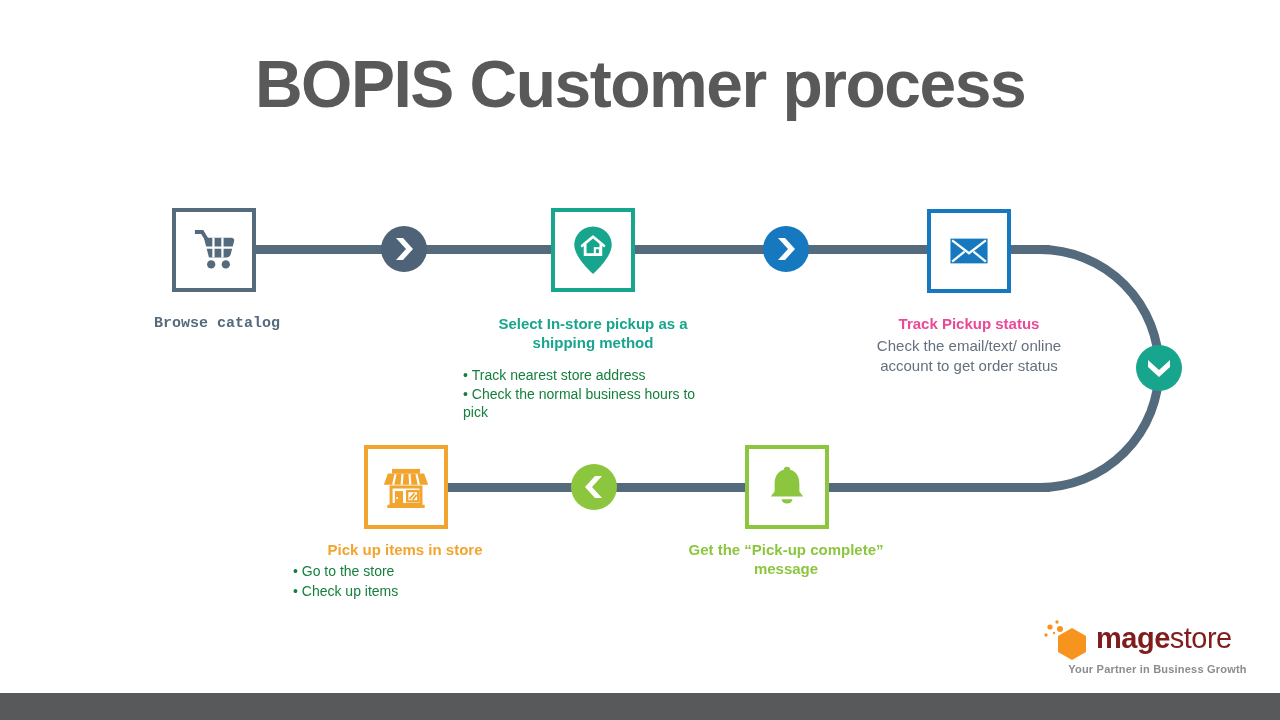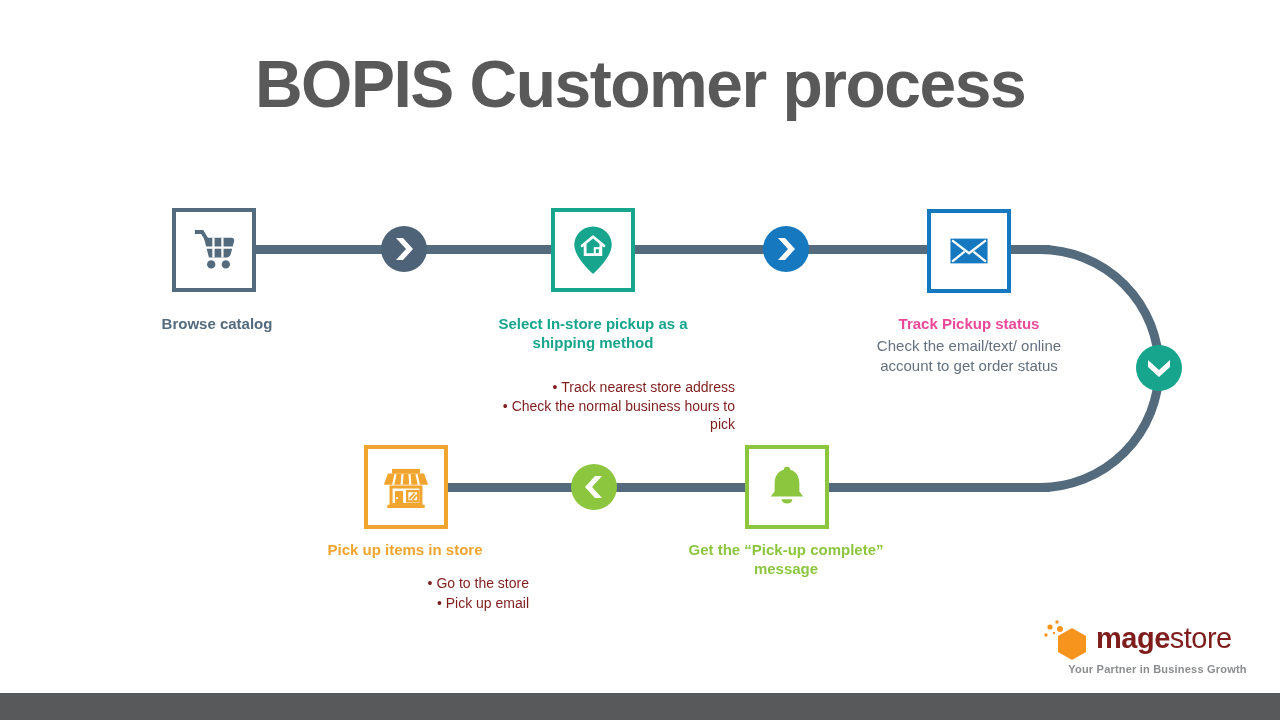--- a/index.html
+++ b/index.html
@@ -39,22 +39,22 @@
     text-align:center;font-size:15px;font-weight:700;line-height:19px;color:#546A7D;
   }
   .step-label.teal{color:#17A68D;}
   .step-label.blue{color:#ec4899;}
   .step-label.green{color:#8CC63F;}
   .step-label.orange{color:#F2A52E;}
   .step-desc{
     text-align:center;font-size:15px;line-height:20px;color:#64707E;
   }
   ul.bullets{
-    margin:12px;padding:0;list-style:none;text-align:right;
-    font-size:14px;line-height:18.5px;color:#7f1d1d;
+    margin:0;padding:0;list-style:none;text-align:left;
+    font-size:14px;line-height:18.5px;color:#15803d;
   }
   ul.bullets li::before{content:"\2022\00a0 ";}
   
   .brand{font-size:29px;color:#7f1d1d;letter-spacing:-0.5px;white-space:nowrap;}
   .brand .bold{font-weight:700;}
   .brand .light{font-weight:400;}
   .tagline{
     font-size:11px;font-weight:600;color:#8A8C8E;text-align:center;letter-spacing:0.2px;
   }
   .footer-bar{left:0;top:693px;width:1280px;height:27px;background:#58595B;}
@@ -76,21 +76,21 @@
   <svg width="54" height="54" viewBox="0 0 48 48">
     <path d="M7 8 h6.5 l3.8 6.2" fill="none" stroke="#546A7D" stroke-width="3.4"></path>
     <path d="M15 13 h24.5 a2.5 2.5 0 0 1 2.4 3.1 l-3 11.5 a4 4 0 0 1 -3.9 3 H19.5 Z" fill="#546A7D"></path>
     <line x1="23.5" y1="13" x2="23.5" y2="30.6" stroke="#ffffff" stroke-width="2"></line>
     <line x1="31.5" y1="13" x2="31.5" y2="30.6" stroke="#ffffff" stroke-width="2"></line>
     <line x1="14" y1="21.8" x2="42.5" y2="21.8" stroke="#ffffff" stroke-width="2"></line>
     <circle cx="21.5" cy="36.8" r="3.7" fill="#546A7D"></circle>
     <circle cx="34.5" cy="36.8" r="3.7" fill="#546A7D"></circle>
   </svg>
 </div>
-<div class="abs step-label" style="left:92px;top:314px;width:250px;">Browse catalog</div>
+<div class="abs step-label" style="left:92px;top:314px;width:250px;font-family:Liberation Mono, monospace;">Browse catalog</div>
 
 <div class="abs circ slate" style="left:381px;top:226px;">
   <svg width="46" height="46" viewBox="-23 -23 46 46">
       <polygon points="-8,-11 2,0 -8,11 -1,11 9,0 -1,-11" fill="#ffffff"></polygon>
     </svg>
 </div>
 
 <div class="abs sq teal" style="left:551px;top:208px;">
   <svg width="58" height="58" viewBox="0 0 48 48">
     <path d="M24 4.5 C32.8 4.5 39.5 11.4 39.5 19.7 C39.5 30.4 24 43.8 24 43.8 C24 43.8 8.5 30.4 8.5 19.7 C8.5 11.4 15.2 4.5 24 4.5 Z" fill="#17A68D"></path>
@@ -156,21 +156,21 @@
     <rect x="14.5" y="27.5" width="7" height="11.7" fill="#F2A52E"></rect>
     <circle cx="16.3" cy="33.5" r="0.9" fill="#ffffff"></circle>
     <rect x="25" y="27.5" width="9.5" height="8.8" fill="none" stroke="#F2A52E" stroke-width="2"></rect>
     <line x1="27" y1="34.2" x2="31.3" y2="29.2" stroke="#F2A52E" stroke-width="1.5"></line>
     <line x1="29.6" y1="35" x2="33.2" y2="30.8" stroke="#F2A52E" stroke-width="1.5"></line>
   </svg>
 </div>
 <div class="abs step-label orange" style="left:280px;top:540px;width:250px;">Pick up items in store</div>
 <ul class="abs bullets" style="left:293px;top:562px;width:224px;line-height:19.5px;">
   <li>Go to the store</li>
-  <li>Pick up email</li>
+  <li>Check up items</li>
 </ul>
 
 <svg class="abs" style="left:1040px;top:614px;" width="56" height="52" viewBox="0 0 56 52">
   <polygon points="32,14 46,22 46,38 32,46 18,38 18,22" fill="#F7941E"></polygon>
   <circle cx="10" cy="13" r="2.6" fill="#F7941E"></circle>
   <circle cx="17" cy="8" r="1.7" fill="#F7941E"></circle>
   <circle cx="6" cy="21" r="1.7" fill="#F7941E"></circle>
   <circle cx="20" cy="15" r="3" fill="#F7941E"></circle>
   <circle cx="14" cy="19" r="1.2" fill="#F7941E"></circle>
 </svg>

